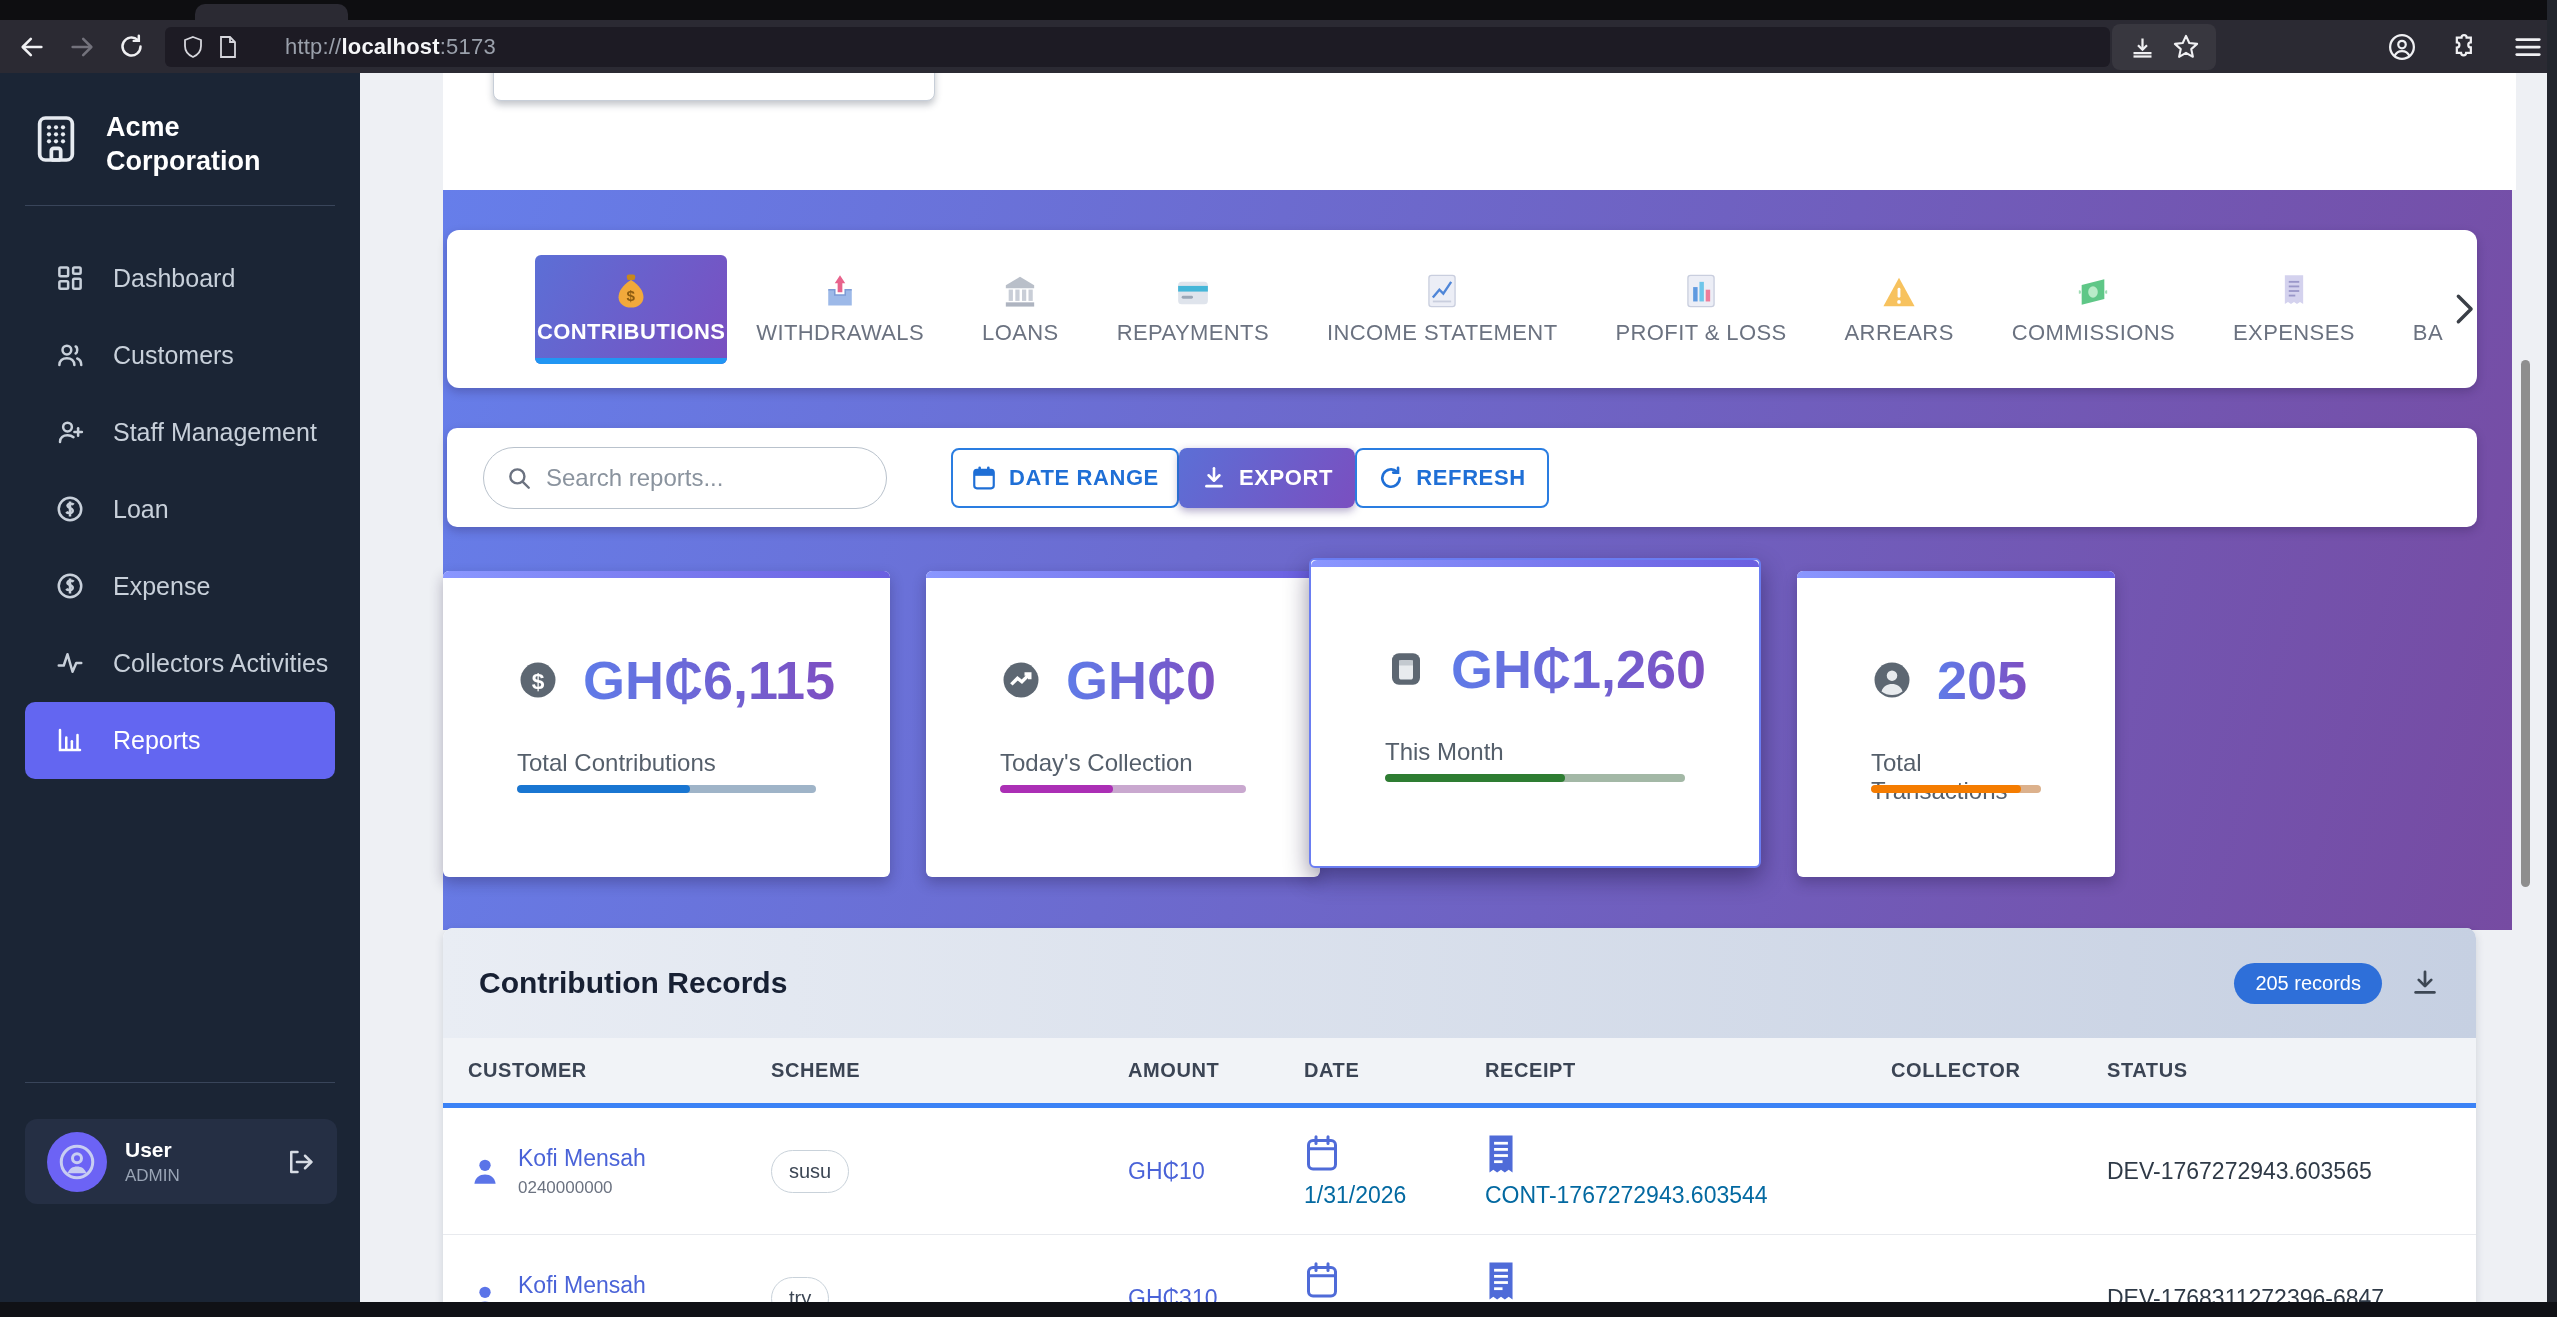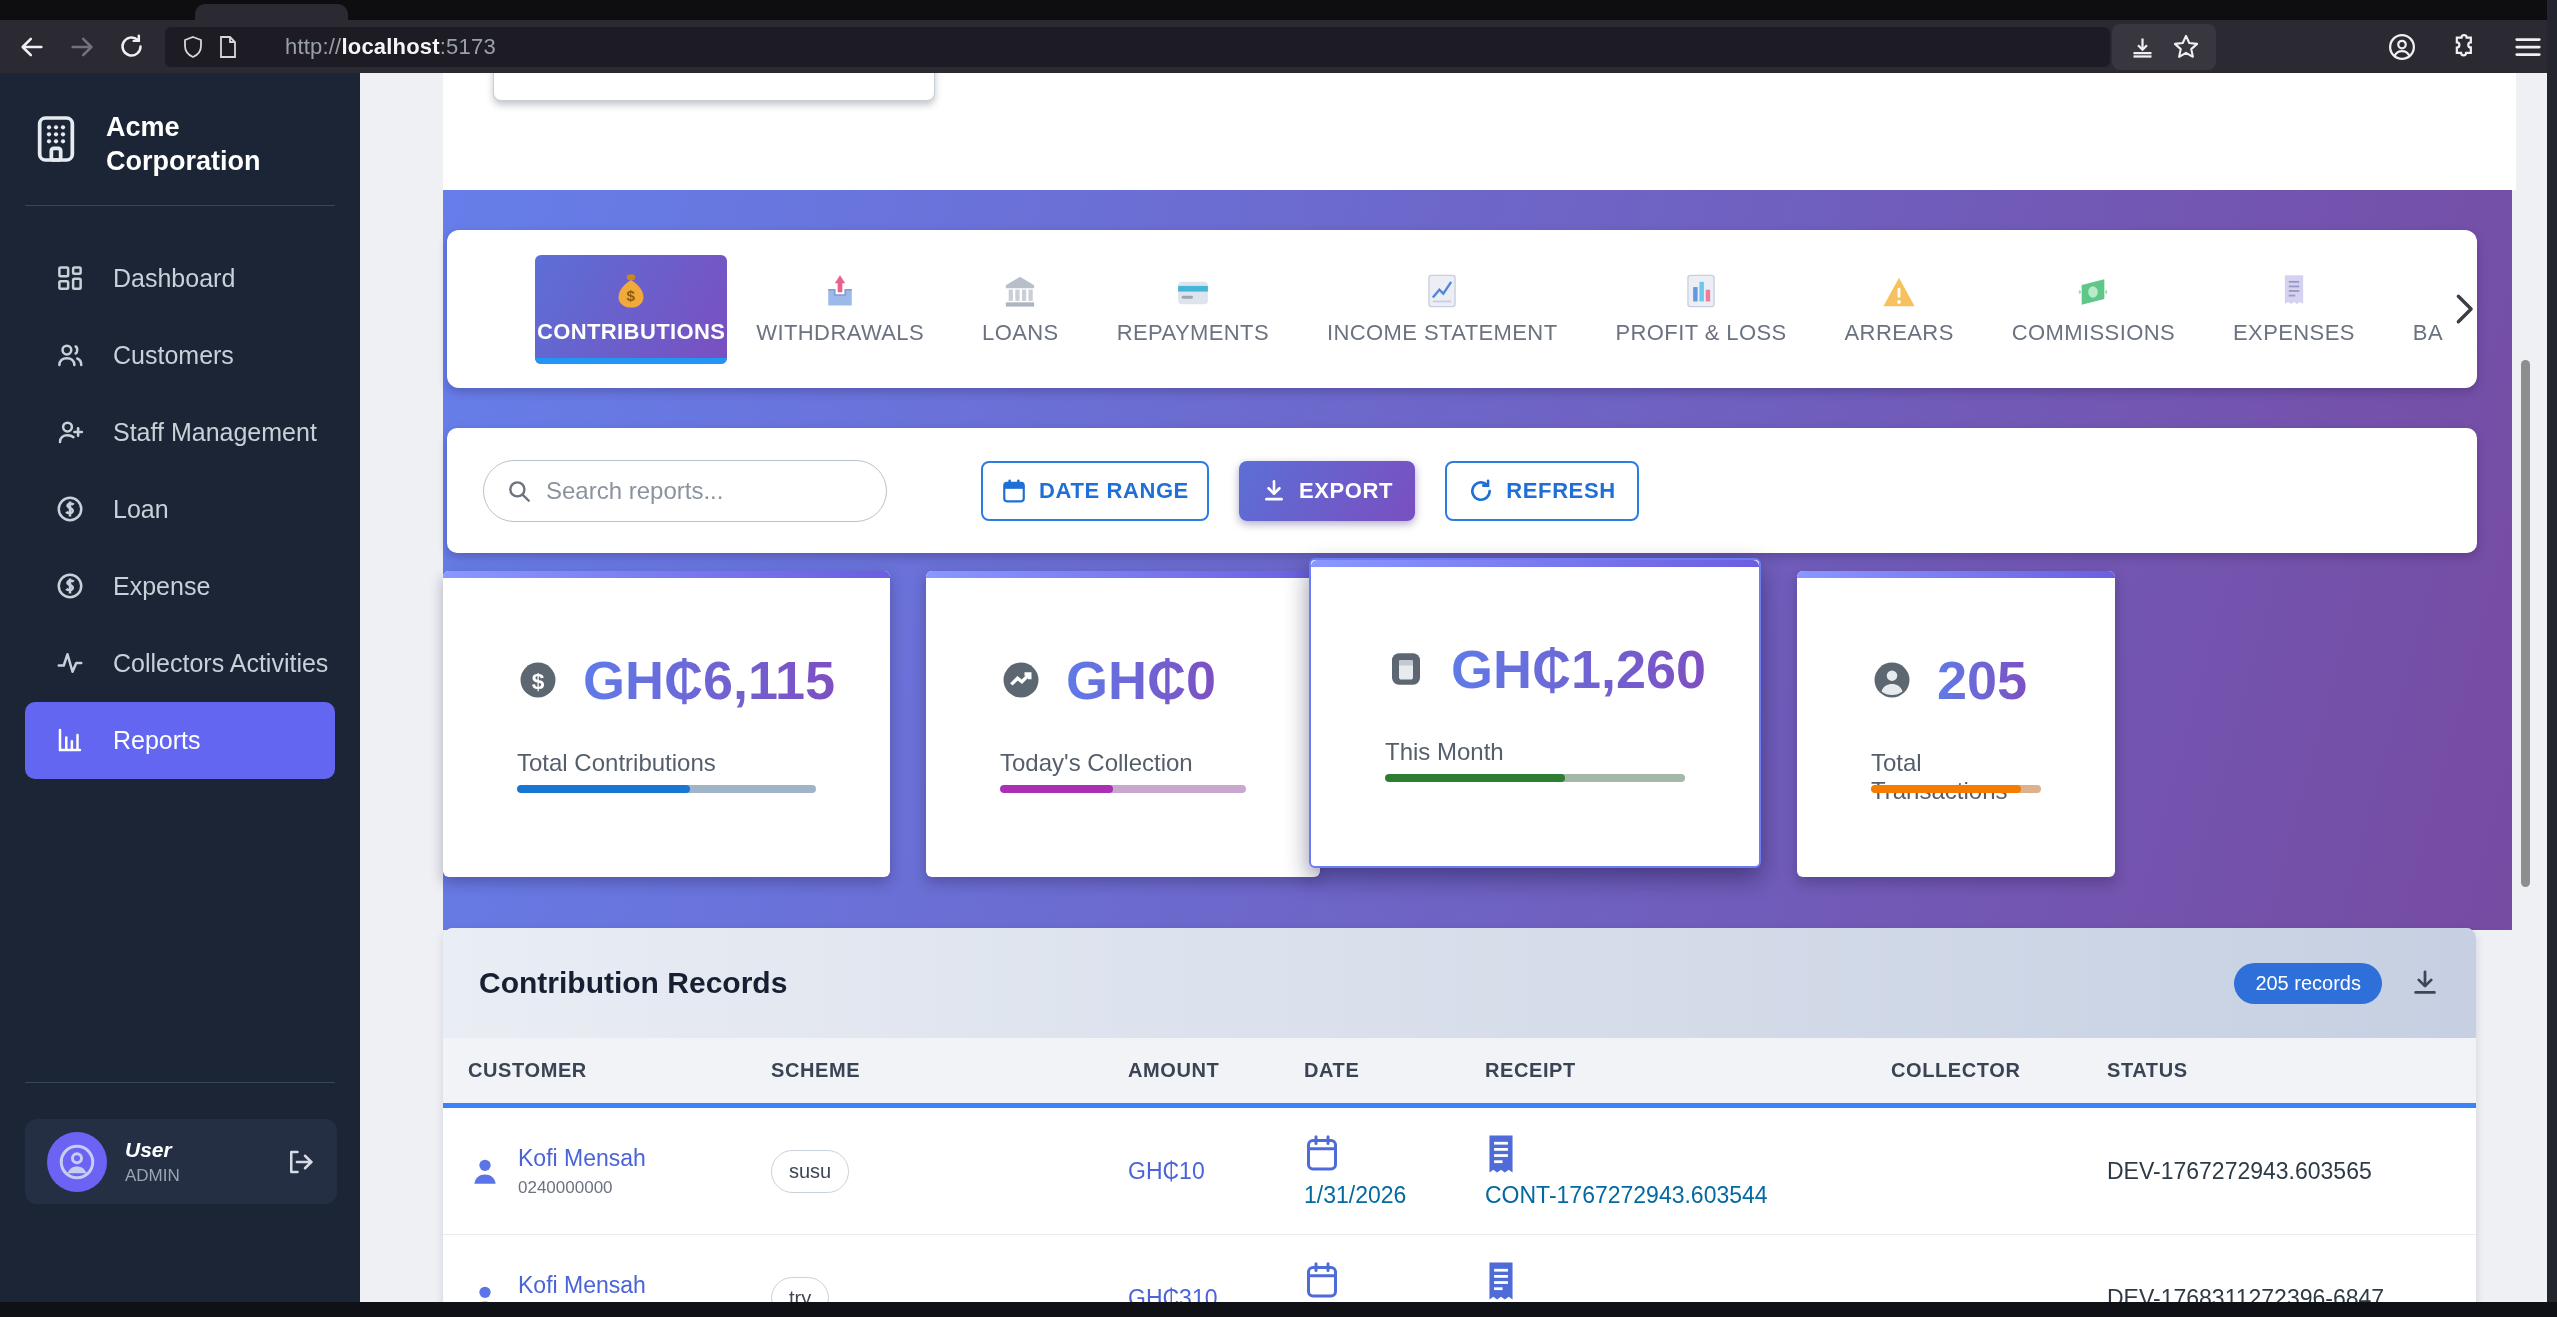--- a/index.html
+++ b/index.html
@@ -20,41 +20,41 @@
   #sidebar { position:absolute; left:0; top:73px; width:360px; height:1244px; background:#1b2535; z-index:5; }
   .logo-row { display:flex; gap:22px; padding:38px 28px 26px 28px; align-items:flex-start; }
   .logo-title { color:#ffffff; font-size:27px; font-weight:bold; line-height:1.25; }
   .side-div { height:1px; background:#39455a; margin:0 25px; }
   #nav { margin-top:34px; }
   .nav-item { height:77px; display:flex; align-items:center; gap:28px; padding-left:55px; color:#c8d0da; font-size:25px; cursor:pointer; }
   .nav-item.active { margin:0 25px; padding-left:30px; border-radius:10px; background:#6366f1; color:#ffffff; }
   #user-div { position:absolute; left:25px; right:25px; top:1009px; height:1px; background:#39455a; }
   #user-card { position:absolute; left:25px; top:1046px; width:312px; height:85px; background:#252f44; border-radius:12px; display:flex; align-items:center; padding:0 22px; gap:18px; }
   .avatar { width:60px; height:60px; border-radius:50%; background:#6c63f5; display:flex; align-items:center; justify-content:center; flex:0 0 auto; }
-  .user-name { color:#ffffff; font-size:21px; font-weight:bold;font-style:italic; }
+  .user-name { color:#ffffff; font-size:21px; font-weight:bold; }
   .user-role { color:#99a4b5; font-size:17px; margin-top:4px; }
   .logout { margin-left:auto; }
 
   
   #main { position:absolute; left:360px; top:73px; width:2197px; height:1244px; background:#eef0f4; }
   #top-white { position:absolute; left:83px; top:0; width:2073px; height:117px; background:#ffffff; }
   #drop-box { position:absolute; left:50px; top:-16px; width:442px; height:44px; background:#ffffff; border:1px solid #c7ced8; border-radius:8px; box-shadow:0 4px 7px rgba(40,50,70,.28); }
 
   #purple { position:absolute; left:83px; top:117px; width:2069px; height:740px; background:linear-gradient(105deg,#667eea 0%,#764ba2 100%); }
 
   
   #tabs-card { position:absolute; left:4px; top:40px; width:2030px; height:158px; background:#ffffff; border-radius:12px; display:flex; align-items:center; padding-left:88px; box-shadow:0 4px 10px rgba(30,20,60,.25); }
   .tab { display:flex; flex-direction:column; align-items:center; gap:12px; padding:0 29px; color:#6b7280; font-size:22px; letter-spacing:.4px; white-space:nowrap; cursor:pointer; }
   .tab .ticon { height:36px; display:flex; align-items:flex-end; }
   .tab.active { position:relative; width:232px; height:109px; justify-content:center; gap:10px; border-radius:6px; background:linear-gradient(120deg,#5c6fd6 0%,#7a4fc0 100%); color:#ffffff; font-weight:bold; overflow:hidden; }
   .tab.active::after { content:""; position:absolute; left:0; right:0; bottom:0; height:6px; background:#2196f3; }
   #tab-chevron { margin-left:8px; cursor:pointer; }
 
   
-  #filter-card { position:absolute; left:4px; top:238px; width:2030px; height:125px; background:#ffffff; border-radius:10px; display:flex; align-items:center; padding-left:36px; gap:30px; box-shadow:0 4px 10px rgba(30,20,60,.25); }
+  #filter-card { position:absolute; left:4px; top:238px; width:2030px; height:99px; background:#ffffff; border-radius:10px; display:flex; align-items:center; padding-left:36px; box-shadow:0 4px 10px rgba(30,20,60,.25); }
   #search-box { width:404px; height:62px; border:1.5px solid #b9c2cc; border-radius:31px; display:flex; align-items:center; gap:14px; padding:0 22px; background:#fff; }
   #search-box input { border:none; outline:none; font-size:24px; color:#4b5563; width:300px; background:transparent; font-family:inherit; }
   #search-box input::placeholder { color:#8a939e; }
   .btn { height:60px; border-radius:8px; display:flex; align-items:center; justify-content:center; gap:12px; font-size:22px; font-weight:bold; letter-spacing:.6px; cursor:pointer; }
   .btn.outline { border:2px solid #2a7de1; color:#1f6fd6; background:#ffffff; }
   #btn-date { width:228px; margin-left:64px; }
   #btn-export { width:176px; border:none; color:#ffffff; background:linear-gradient(120deg,#5c6fd6 0%,#7a4fc0 100%); box-shadow:0 3px 8px rgba(60,40,120,.4); }
   #btn-refresh { width:194px; }
 
   

